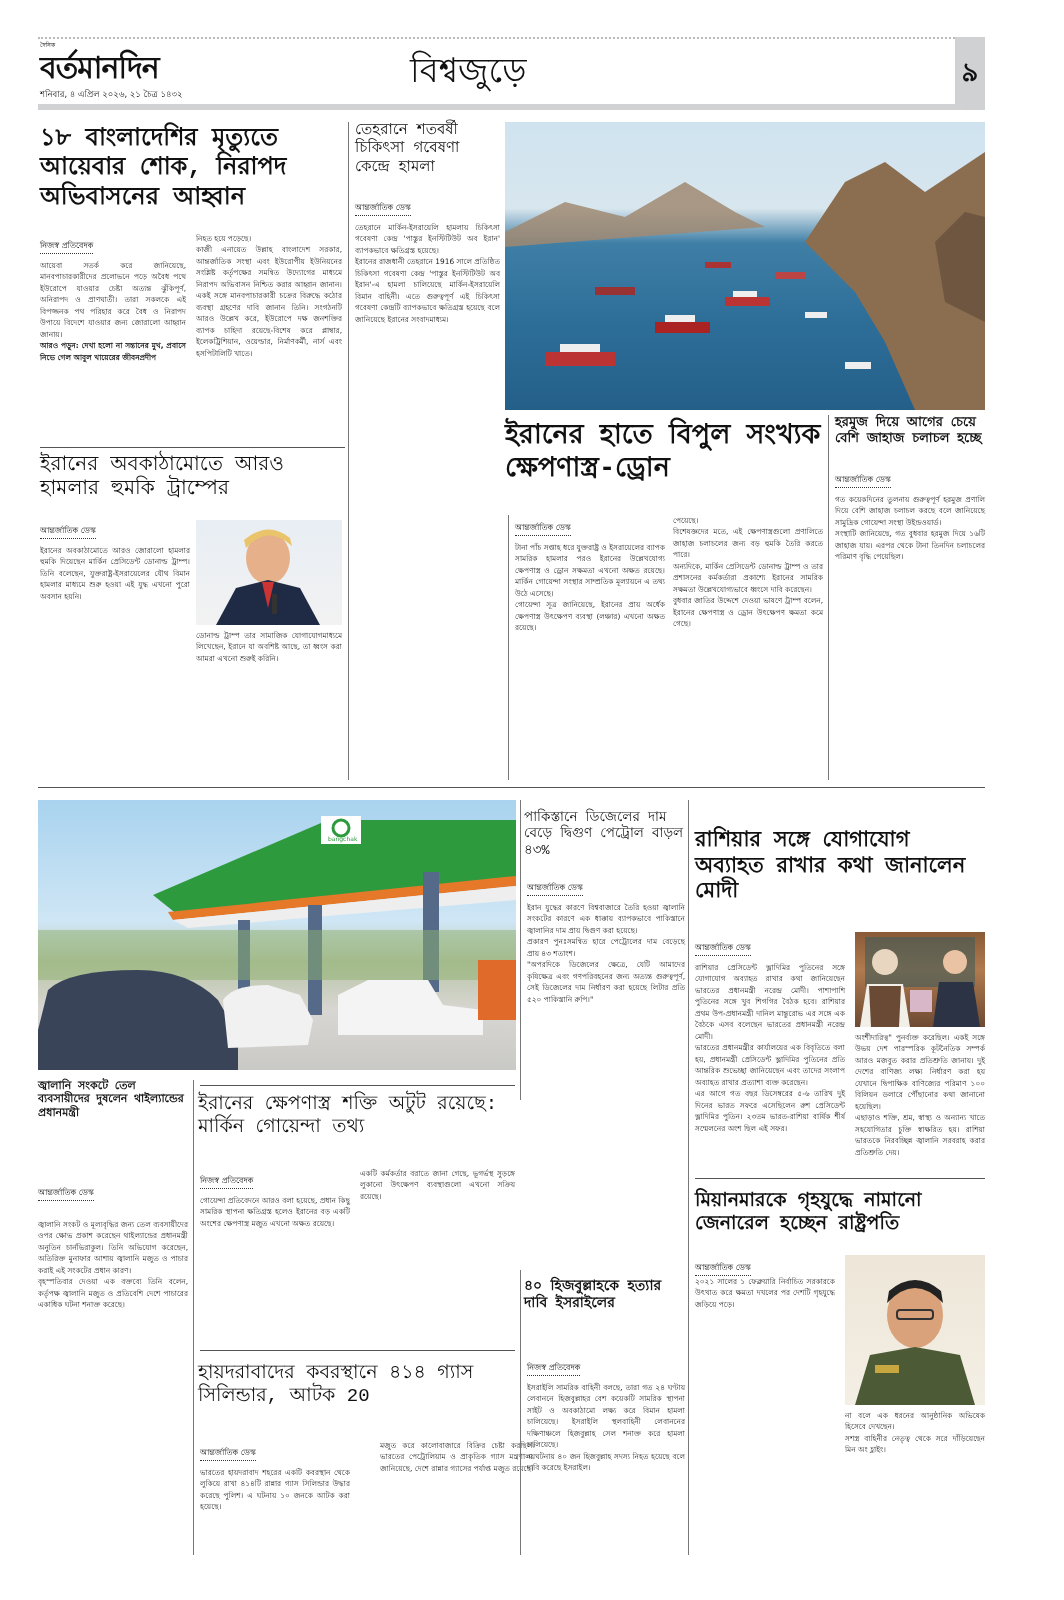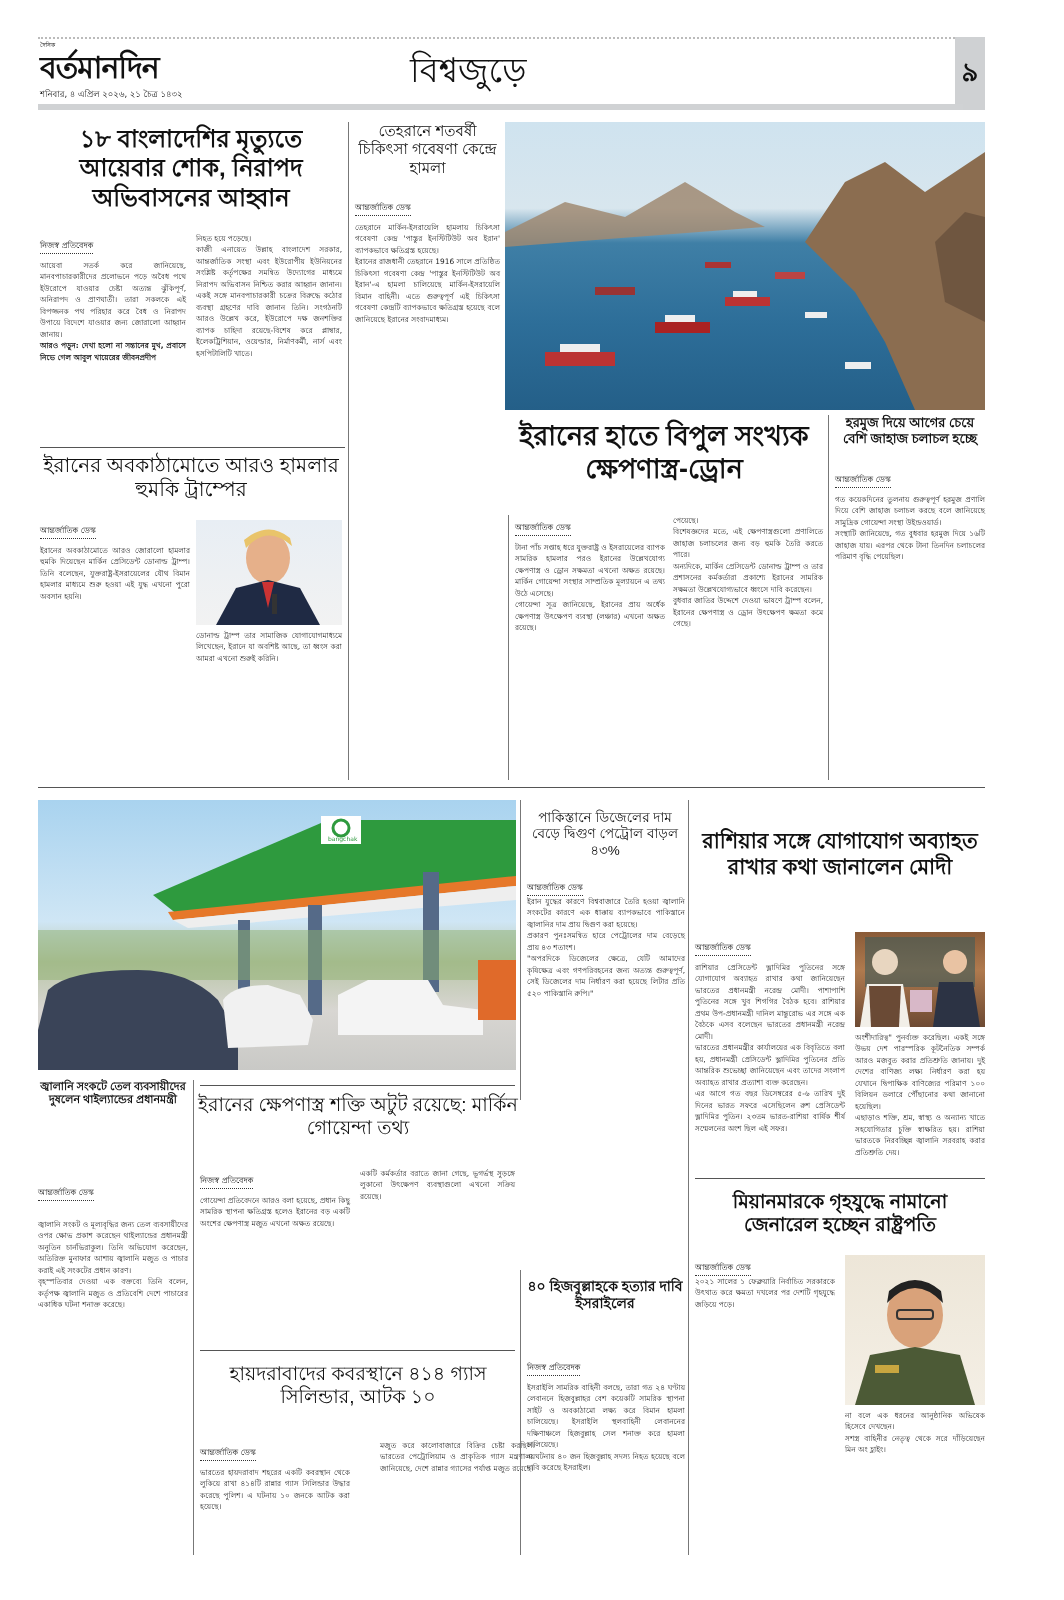--- a/index.html
+++ b/index.html
@@ -6,21 +6,21 @@
 html,body{width:1064px;height:1600px;background:#fff;overflow:hidden}
 body{font-family:"DejaVu Sans",sans-serif;color:#111;position:relative}
 .abs{position:absolute}
 .dotrule{position:absolute;left:38px;top:37px;width:925px;border-top:2px dotted #bbb}
 .masthead-bar{position:absolute;left:38px;top:104px;width:925px;height:6px;background:#d0d2d4}
 .logo{left:40px;top:44px;font-family:"DejaVu Serif",serif;font-size:30px;font-weight:bold;letter-spacing:-1px}
 .logo-small{left:40px;top:40px;font-size:6px}
 .dateline{left:40px;top:88px;font-size:8.5px}
 .section{left:410px;top:44px;width:250px;font-family:"DejaVu Serif",serif;font-size:34px}
 .pagebox{left:955px;top:37px;width:30px;height:73px;background:#cfd1d3;display:flex;align-items:center;justify-content:center;font-family:"DejaVu Serif",serif;font-size:26px;font-weight:bold}
-.head{font-family:Liberation Sans, sans-serif;font-weight:bold;text-align:center;line-height:1.22;color:#111}
+.head{font-family:Liberation Mono, monospace;font-weight:bold;text-align:left;line-height:1.22;color:#111}
 .byline{font-size:8px;font-weight:normal;border-bottom:1px dotted #333;display:inline-block;padding-bottom:1px}
 .body{font-size:7.4px;line-height:1.55;text-align:justify;color:#222}
 .vline{position:absolute;border-left:1px solid #777}
 .hline{position:absolute;border-top:1.5px solid #555}
 .photo{position:absolute;overflow:hidden}
 .ph-ship{background:linear-gradient(180deg,#cfe3ef 0%,#d8e6ee 30%,#3f7fa6 42%,#2d6e99 70%,#245f88 100%)}
 .ph-gas{background:linear-gradient(180deg,#a9d3ef 0%,#cfe6f5 45%,#b9c6a8 60%,#d8d6d2 78%,#c9c9c6 100%)}
 .ph-trump{background:linear-gradient(180deg,#e8eef4 0%,#f2f2f2 100%)}
 .ph-modi{background:linear-gradient(180deg,#8a5b38 0%,#b07a4e 40%,#6d4a33 100%)}
 .ph-myan{background:linear-gradient(180deg,#ede6d8 0%,#f4efe5 100%)}
@@ -134,21 +134,21 @@
     <path d="M185 200 Q195 185 230 185 L262 195 L275 220 L270 245 L190 248 Z" fill="#f1f1f1"></path>
     <path d="M300 195 L330 180 L390 180 L405 205 L445 210 L445 235 L300 235 Z" fill="#f4f4f4"></path>
     <rect x="440" y="160" width="38" height="60" fill="#e06a2a"></rect>
   </svg>
 </div>
 
 <div class="vline" style="left:520px;top:800px;height:300px"></div>
 <div class="abs head" style="left:524px;top:810px;width:162px;font-size:13.5px;font-weight:normal">পাকিস্তানে ডিজেলের দাম বেড়ে দ্বিগুণ পেট্রোল বাড়ল ৪৩%</div>
 <div class="abs" style="left:527px;top:875px;width:158px">
   <div class="byline">আন্তর্জাতিক ডেস্ক</div>
-  <p class="body" style="">ইরান যুদ্ধের কারণে বিশ্ববাজারে তৈরি হওয়া জ্বালানি সংকটের কারণে এক ধাক্কায় ব্যাপকভাবে পাকিস্তানে জ্বালানির দাম প্রায় দ্বিগুণ করা হয়েছে।</p>
+  <p class="body" style="margin-top:6px">ইরান যুদ্ধের কারণে বিশ্ববাজারে তৈরি হওয়া জ্বালানি সংকটের কারণে এক ধাক্কায় ব্যাপকভাবে পাকিস্তানে জ্বালানির দাম প্রায় দ্বিগুণ করা হয়েছে।</p>
   <p class="body">প্রকারণ পুনঃসমন্বিত হারে পেট্রোলের দাম বেড়েছে প্রায় ৪৩ শতাংশ।</p>
   <p class="body">"অপরদিকে ডিজেলের ক্ষেত্রে, যেটি আমাদের কৃষিক্ষেত্র এবং গণপরিবহনের জন্য অত্যন্ত গুরুত্বপূর্ণ, সেই ডিজেলের দাম নির্ধারণ করা হয়েছে লিটার প্রতি ৫২০ পাকিস্তানি রুপি।"</p>
 </div>
 <div class="vline" style="left:688px;top:800px;height:755px"></div>
 
 <div class="abs head" style="left:695px;top:828px;width:290px;font-size:21px">রাশিয়ার সঙ্গে যোগাযোগ অব্যাহত রাখার কথা জানালেন মোদী</div>
 <div class="abs" style="left:695px;top:935px;width:150px">
   <div class="byline">আন্তর্জাতিক ডেস্ক</div>
   <p class="body" style="margin-top:6px">রাশিয়ার প্রেসিডেন্ট ভ্লাদিমির পুতিনের সঙ্গে যোগাযোগ অব্যাহত রাখার কথা জানিয়েছেন ভারতের প্রধানমন্ত্রী নরেন্দ্র মোদী। পাশাপাশি পুতিনের সঙ্গে খুব শিগগির বৈঠক হবে। রাশিয়ার প্রথম উপ-প্রধানমন্ত্রী দানিল মান্তুরোভ এর সঙ্গে এক বৈঠকে এসব বলেছেন ভারতের প্রধানমন্ত্রী নরেন্দ্র মোদী।</p>
   <p class="body">ভারতের প্রধানমন্ত্রীর কার্যালয়ের এক বিবৃতিতে বলা হয়, প্রধানমন্ত্রী প্রেসিডেন্ট ভ্লাদিমির পুতিনের প্রতি আন্তরিক শুভেচ্ছা জানিয়েছেন এবং তাদের সংলাপ অব্যাহত রাখার প্রত্যাশা ব্যক্ত করেছেন।</p>
@@ -182,21 +182,21 @@
 <div class="abs head" style="left:198px;top:1093px;width:320px;font-size:19px;font-weight:normal">ইরানের ক্ষেপণাস্ত্র শক্তি অটুট রয়েছে: মার্কিন গোয়েন্দা তথ্য</div>
 <div class="abs" style="left:200px;top:1168px;width:150px">
   <div class="byline">নিজস্ব প্রতিবেদক</div>
   <p class="body" style="margin-top:6px">গোয়েন্দা প্রতিবেদনে আরও বলা হয়েছে, প্রধান কিছু সামরিক স্থাপনা ক্ষতিগ্রস্ত হলেও ইরানের বড় একটি অংশের ক্ষেপণাস্ত্র মজুত এখনো অক্ষত রয়েছে।</p>
 </div>
 <div class="abs" style="left:360px;top:1168px;width:155px">
   <p class="body">একটি কর্মকর্তার বরাতে জানা গেছে, ভূগর্ভস্থ সুড়ঙ্গে লুকানো উৎক্ষেপণ ব্যবস্থাগুলো এখনো সক্রিয় রয়েছে।</p>
 </div>
 
 <div class="hline" style="left:200px;top:1350px;width:315px"></div>
-<div class="abs head" style="left:198px;top:1362px;width:320px;font-size:19px;font-weight:normal">হায়দরাবাদের কবরস্থানে ৪১৪ গ্যাস সিলিন্ডার, আটক ১০</div>
+<div class="abs head" style="left:198px;top:1362px;width:320px;font-size:19px;font-weight:normal">হায়দরাবাদের কবরস্থানে ৪১৪ গ্যাস সিলিন্ডার, আটক 20</div>
 <div class="abs" style="left:200px;top:1440px;width:150px">
   <div class="byline">আন্তর্জাতিক ডেস্ক</div>
   <p class="body" style="margin-top:6px">ভারতের হায়দরাবাদ শহরের একটি কবরস্থান থেকে লুকিয়ে রাখা ৪১৪টি রান্নার গ্যাস সিলিন্ডার উদ্ধার করেছে পুলিশ। এ ঘটনায় ১০ জনকে আটক করা হয়েছে।</p>
 </div>
 <div class="abs" style="left:380px;top:1440px;width:155px">
   <p class="body">মজুত করে কালোবাজারে বিক্রির চেষ্টা করছিল। ভারতের পেট্রোলিয়াম ও প্রাকৃতিক গ্যাস মন্ত্রণালয় জানিয়েছে, দেশে রান্নার গ্যাসের পর্যাপ্ত মজুত রয়েছে।</p>
 </div>
 
 <div class="vline" style="left:520px;top:1270px;height:285px"></div>
 <div class="abs head" style="left:524px;top:1278px;width:162px;font-size:14px">৪০ হিজবুল্লাহকে হত্যার দাবি ইসরাইলের</div>

